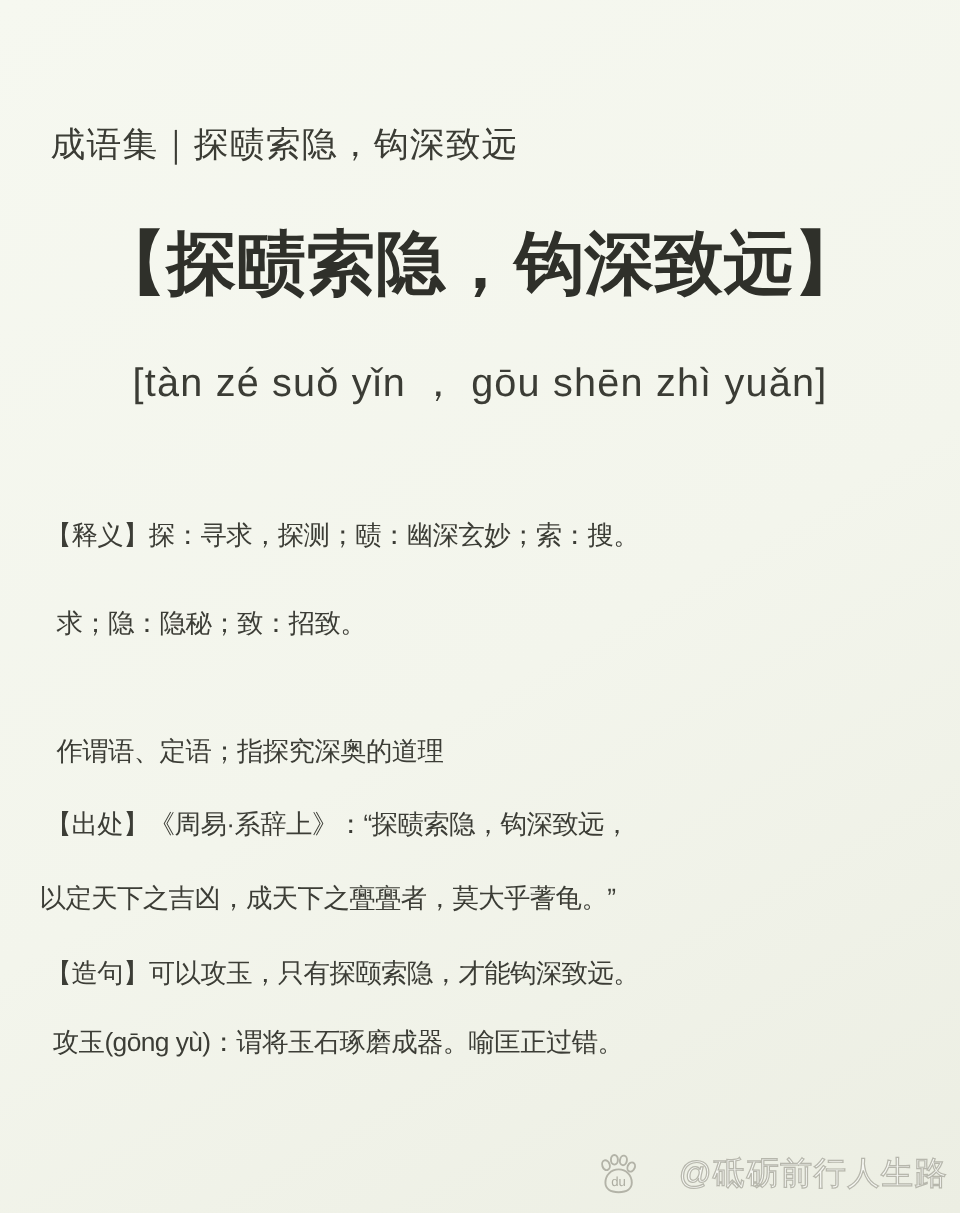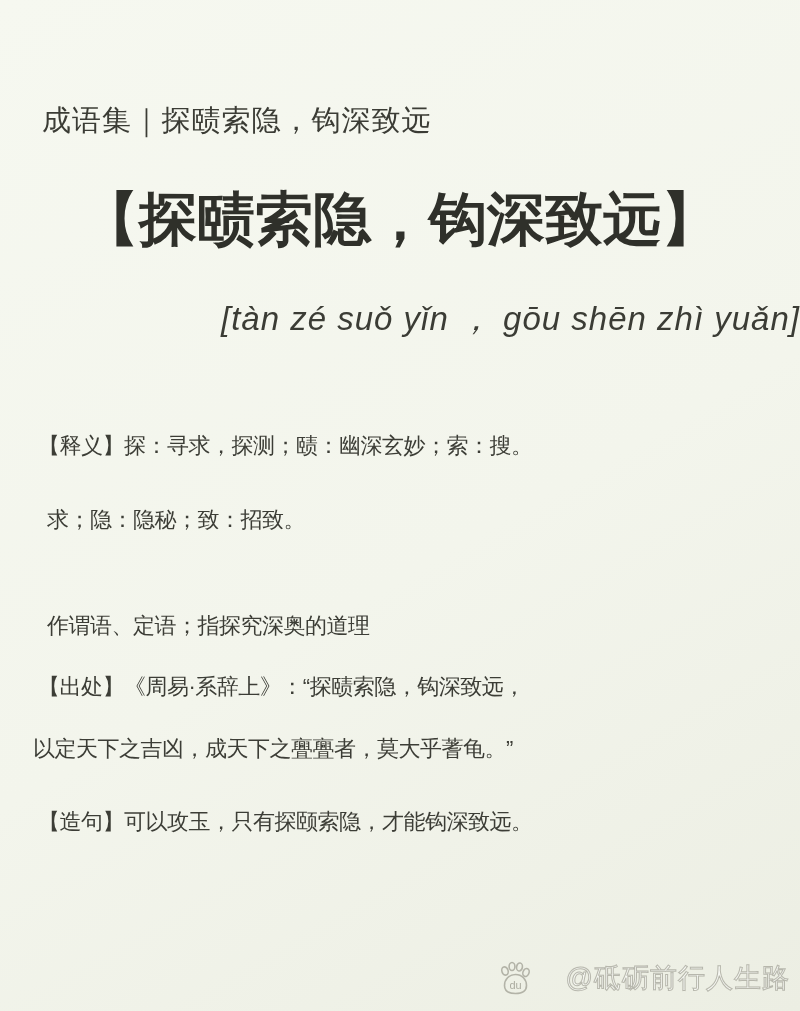--- a/index.html
+++ b/index.html
@@ -41,41 +41,40 @@
     font-weight: 700;
     letter-spacing: 0px;
     color: #2f302a;
     white-space: nowrap;
   }
   .pinyin {
     position: absolute;
     left: 0;
     right: 0;
     top: 297px;
-    text-align: right;
+    text-align: center;
     font-size: 33px;
     letter-spacing: 1px;
     color: #3b3c35;
     white-space: nowrap;
-    font-style: italic;
   }
   .bodyline {
     position: absolute;
     font-size: 22px;
     letter-spacing: -0.5px;
     color: #3c3d36;
     white-space: nowrap;
   }
   .l-def1    { left: 38px; top: 431px; }
   .l-def2    { left: 47px; top: 505px; text-align: right; }
   .l-meaning { left: 47px; top: 549px; }
   .l-usage   { left: 47px; top: 611px; }
   .l-src1    { left: 38px; top: 672px; }
   .l-src2    { left: 33px; top: 734px; }
-  .l-ex1     { left: 38px; top: 796px; margin-top: 11px; }
+  .l-ex1     { left: 38px; top: 796px; }
   .l-ex2     { left: 44px; top: 854px; }
   .watermark {
     position: absolute;
     right: 10px;
     top: 960px;
     display: flex;
     align-items: center;
     gap: 5px;
   }
   .watermark-text {
@@ -107,20 +106,21 @@
 
 
   <div class="bodyline l-usage">作谓语、定语；指探究深奥的道理</div>
 
   <div class="bodyline l-src1">【出处】《周易·系辞上》：“探赜索隐，钩深致远，</div>
 
   <div class="bodyline l-src2">以定天下之吉凶，成天下之亹亹者，莫大乎蓍龟。”</div>
 
   <div class="bodyline l-ex1">【造句】可以攻玉，只有探颐索隐，才能钩深致远。</div>
 
+  <div class="bodyline l-ex2">攻玉(gōng yù)：谓将玉石琢磨成器。喻匡正过错。</div>
 
   <div class="watermark">
     <span>
       <svg class="paw-svg" width="34" height="36" viewBox="0 0 34 36" fill="none" stroke="rgba(168,168,156,0.85)" stroke-width="1.6">
         <ellipse cx="7" cy="11" rx="3.1" ry="4.2" transform="rotate(-18 7 11)"></ellipse>
         <ellipse cx="14" cy="6.5" rx="2.9" ry="4.0"></ellipse>
         <ellipse cx="21.5" cy="7" rx="2.9" ry="4.0" transform="rotate(10 21.5 7)"></ellipse>
         <ellipse cx="28" cy="12.5" rx="3.0" ry="4.0" transform="rotate(24 28 12.5)"></ellipse>
         <path d="M17.5 14.5 C11 14.5 6.5 19.5 6.5 25.5 C6.5 30.5 10.5 33.5 17.5 33.5 C24.5 33.5 28.5 30.5 28.5 25.5 C28.5 19.5 24 14.5 17.5 14.5 Z"></path>
         <text x="17.5" y="28.5" text-anchor="middle" font-size="11" font-family="Liberation Sans, sans-serif" stroke="none" fill="rgba(168,168,156,0.95)">du</text>

